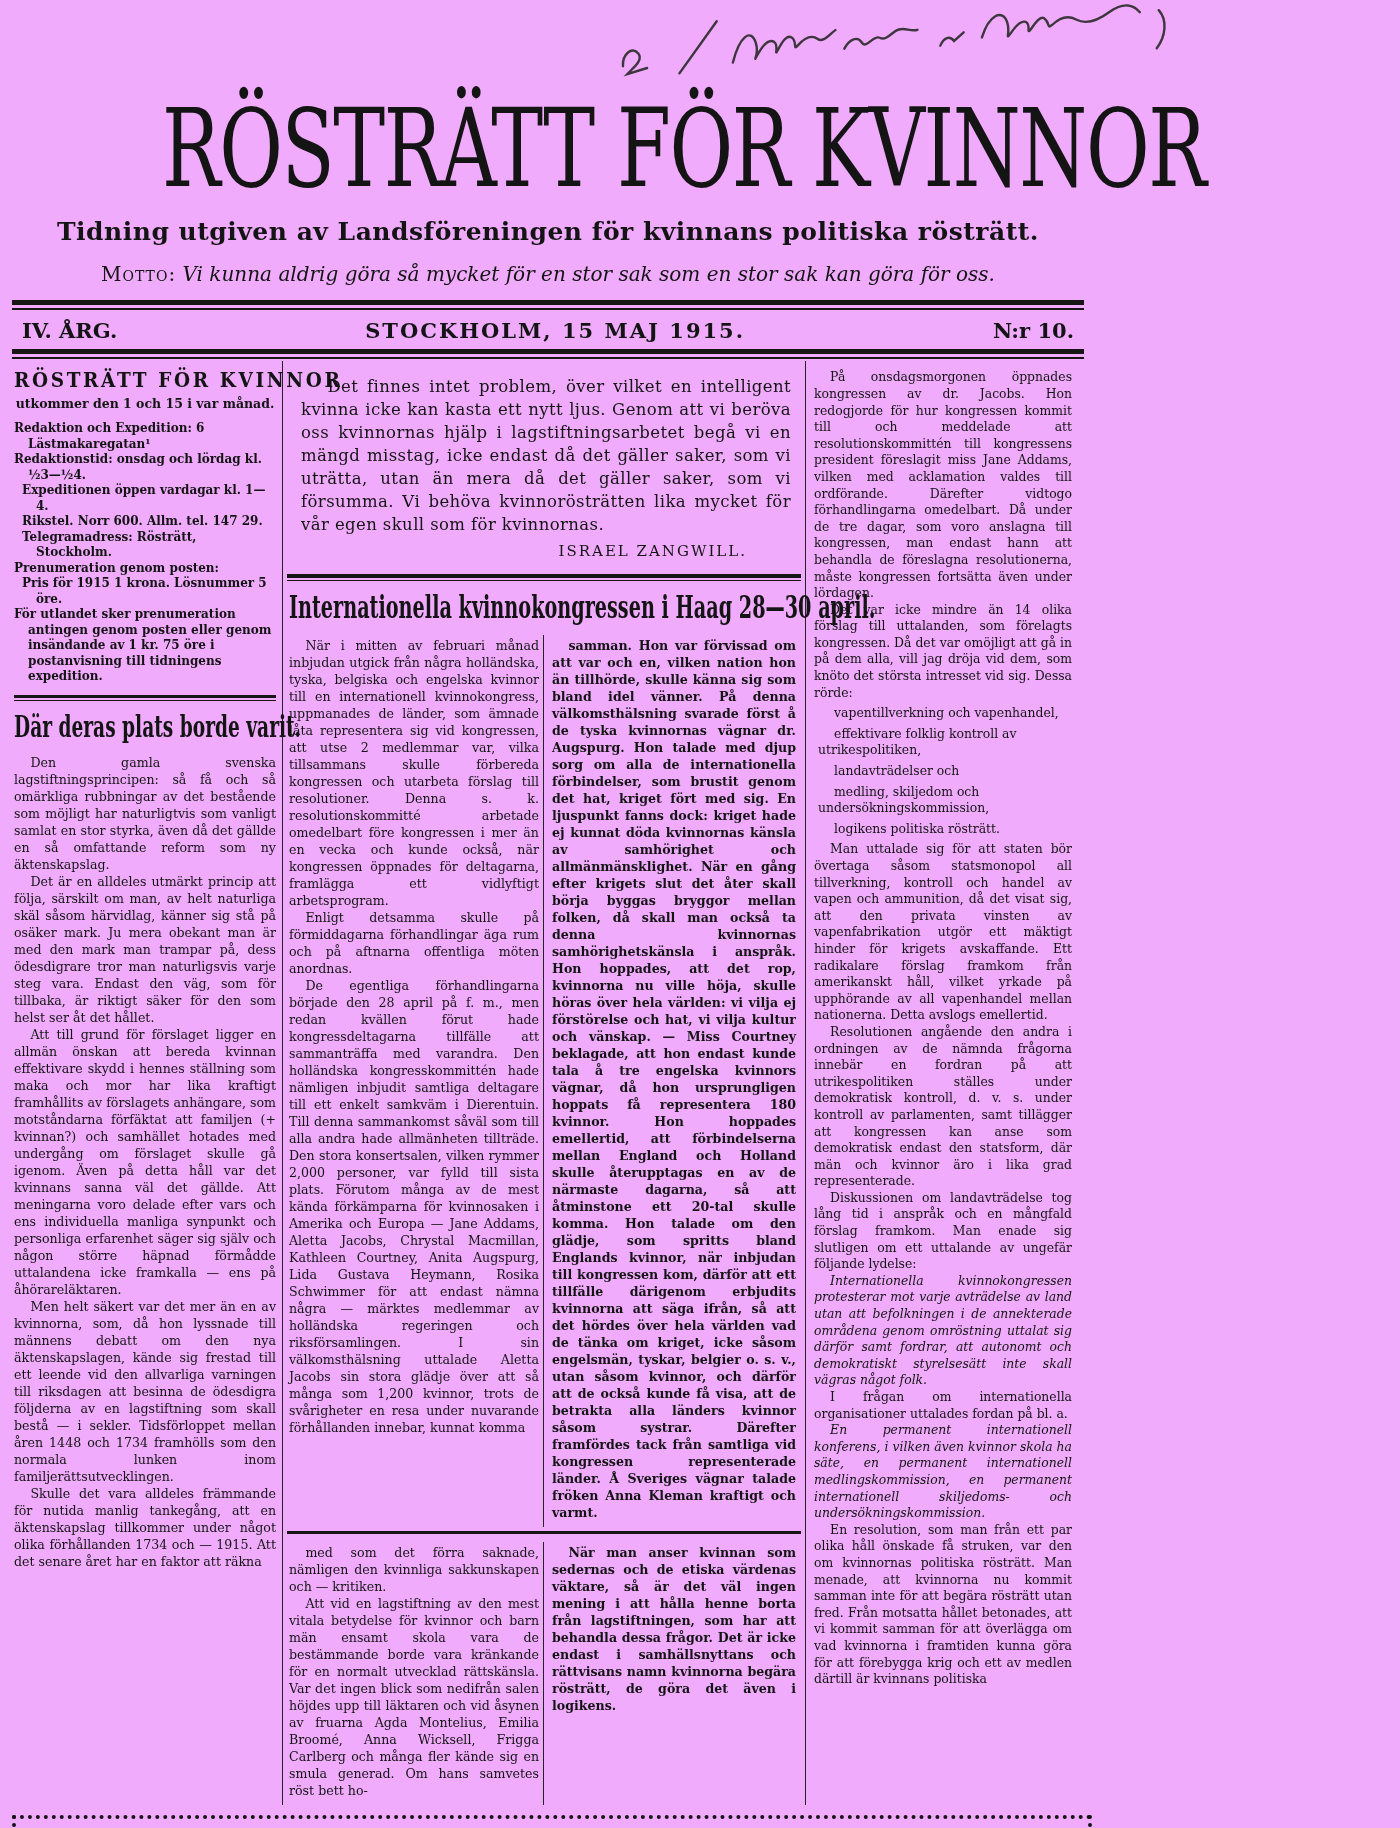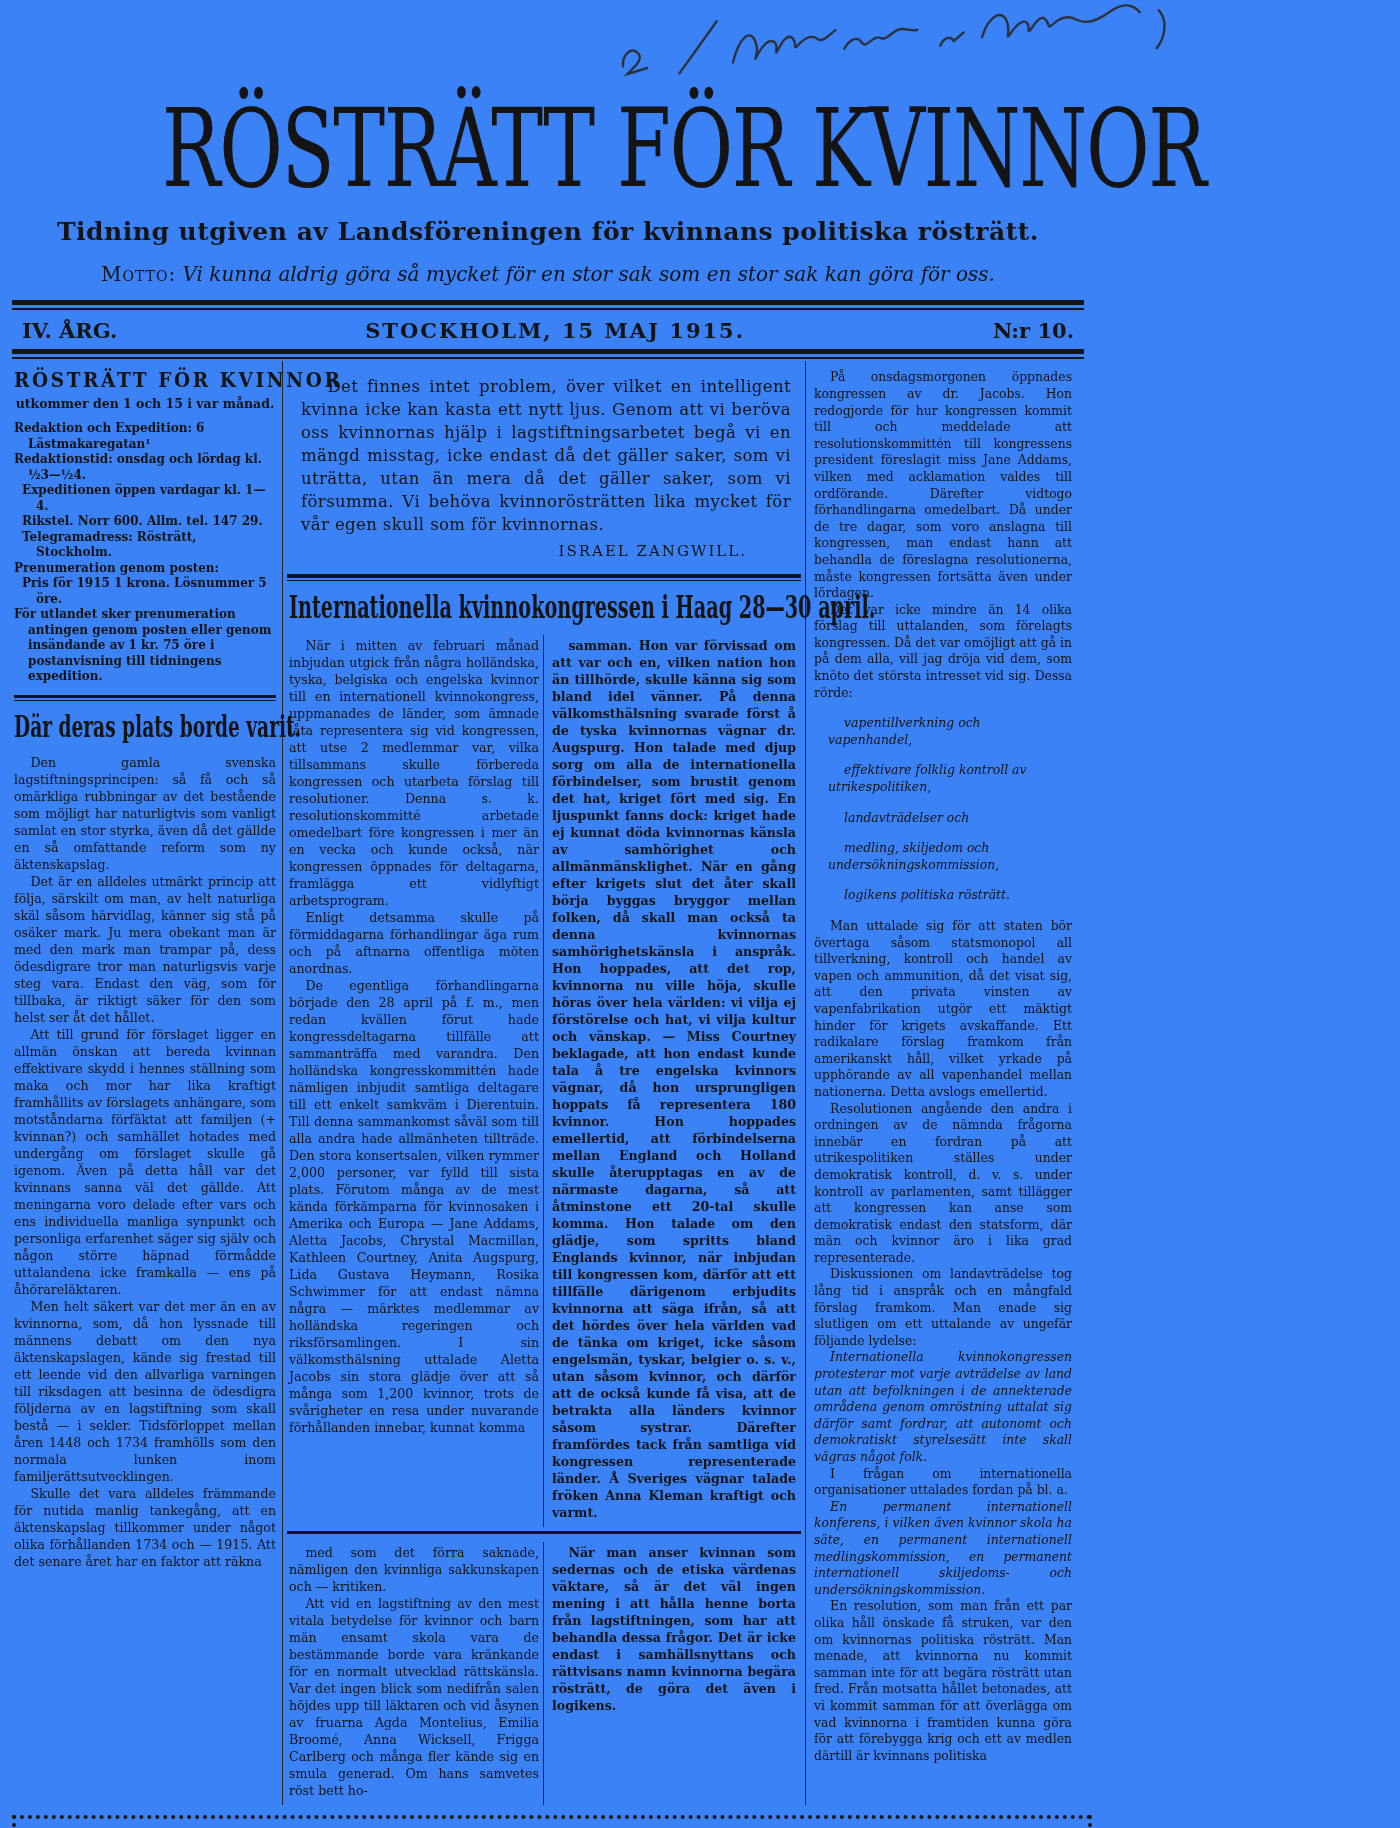--- a/index.html
+++ b/index.html
@@ -1,16 +1,16 @@
 <!DOCTYPE html>
 <html lang="sv"><head>
 <meta charset="utf-8">
 <style>
   html,body{margin:0;padding:0;background:#e8e8e4;}
-  .page{position:relative;width:1400px;height:1828px;background:#3b82f6;color:#141414;
+  .page{position:relative;width:1400px;height:1828px;background:#f0abfc;color:#141414;
         font-family:"DejaVu Serif","Liberation Serif",serif;overflow:hidden;}
   .content{position:relative;width:1072px;margin-left:12px;}
 
   
   .handwriting{position:absolute;left:600px;top:2px;width:590px;height:78px;}
 
   
   .masthead{padding-top:92px;text-align:center;}
   .masthead-title{font-size:108px;line-height:1.05;white-space:nowrap;font-weight:400;
         transform:scaleX(0.72);transform-origin:50% 50%;letter-spacing:-2px;}
@@ -52,21 +52,21 @@
 
   .mid-headline{font-size:31px;font-weight:700;white-space:nowrap;transform:scaleX(0.62);
         transform-origin:0 50%;margin:4px 0 10px 2px;}
 
   .midcols{display:flex;align-items:stretch;}
   .midcol{width:256px;padding:2px 4px 6px 2px;box-sizing:border-box;}
   .midcol.right-side{padding-left:8px;font-weight:bold;}
   .rule-cont{border-top:3px solid #161616;height:0;margin:4px 0 8px;}
 
   .italic{font-style:italic;}
-  .resolution{font-size:12.4px;line-height:16.6px;font-style:italic;text-indent:1.3em;text-align:left;margin:14px;}
+  .resolution{font-size:12.4px;line-height:16.6px;text-indent:1.3em;text-align:left;margin:4px;}
 
   
   .adbox{margin:10px 0 0;border:4px dotted #161616;padding:6px 14px 8px;box-sizing:border-box;width:1080px;}
   .adbox-headline{text-align:center;font-size:45px;font-weight:700;letter-spacing:7px;white-space:nowrap;
         transform:scaleX(0.96);transform-origin:50% 50%;}
   .adbox-body{font-size:13px;line-height:16.5px;font-weight:700;text-align:justify;margin-top:6px;text-indent:4em;}
 </style>
 </head>
 <body>
 

